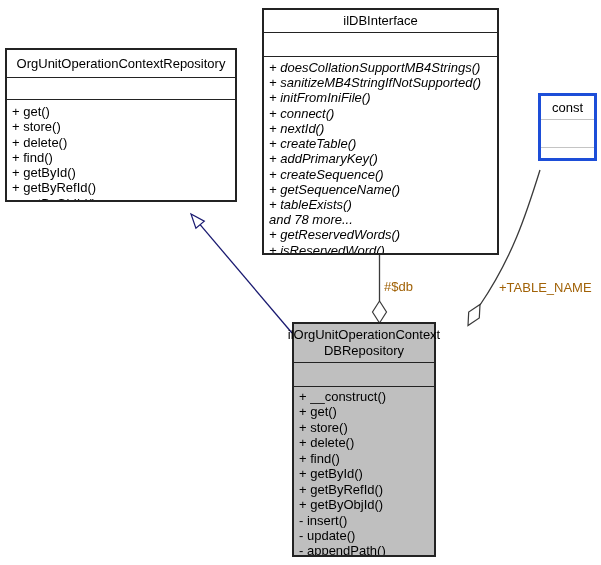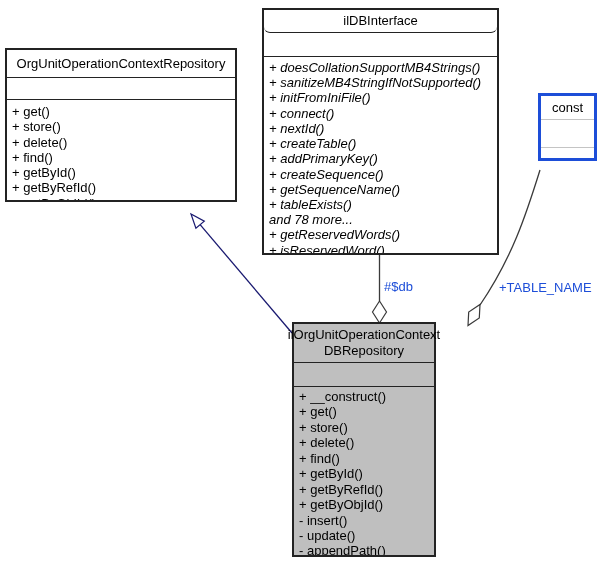--- a/index.html
+++ b/index.html
@@ -48,21 +48,21 @@
   }
   .method-line { height: 15.3px; line-height: 15.3px; }
 
   
   .node-repo { left: 5px; top: 48px; width: 232px; height: 154px; }
   .node-repo .sec-title { height: 27px; }
   .node-repo .sec-attrs { height: 21px; }
 
   
   .node-dbi { left: 262px; top: 8px; width: 237px; height: 247px; }
-  .node-dbi .sec-title { height: 22px; border-radius: 6px; }
+  .node-dbi .sec-title { height: 22px; }
   .node-dbi .sec-attrs { height: 23px; }
   .node-dbi .sec-methods { padding-top: 3px; font-style: italic; }
   .node-dbi .method-line { height: 15.23px; line-height: 15.23px; }
 
   
   .node-const {
     left: 538px; top: 93px; width: 59px; height: 68px;
     border: 3px solid #1d4ed8;
   }
   .node-const .sec-title { height: 23px; border-bottom: 1px solid #c4c4c4; }
@@ -74,21 +74,21 @@
     background: #bfbfbf;
   }
   .node-dbrepo .sec-title { height: 38px; }
   .node-dbrepo .sec-attrs { height: 23px; }
   .node-dbrepo .sec-methods { padding-top: 2px; }
   .node-dbrepo .method-line { height: 15.45px; line-height: 15.45px; }
 
   .edge-label {
     position: absolute;
     z-index: 3;
-    color: #1d4ed8;
+    color: #a16207;
     white-space: nowrap;
   }
   .label-db { left: 384px; top: 279px; }
   .label-table-name { left: 499px; top: 280px; }
 </style>
 </head>
 <body>
 
 <div class="canvas">
 

